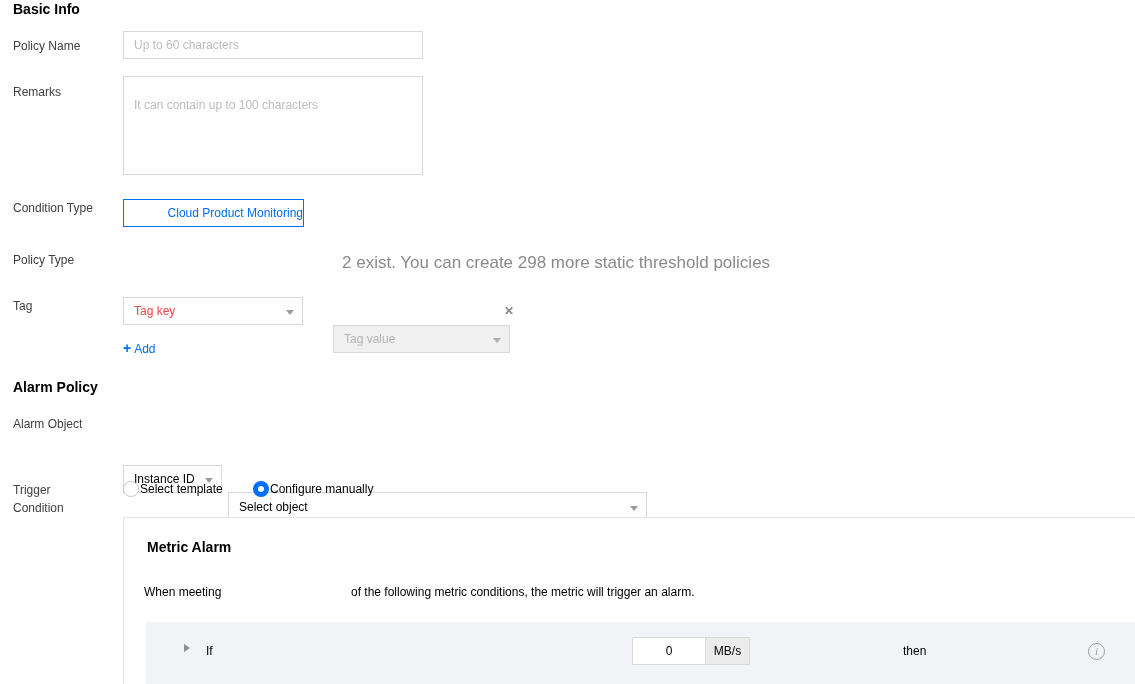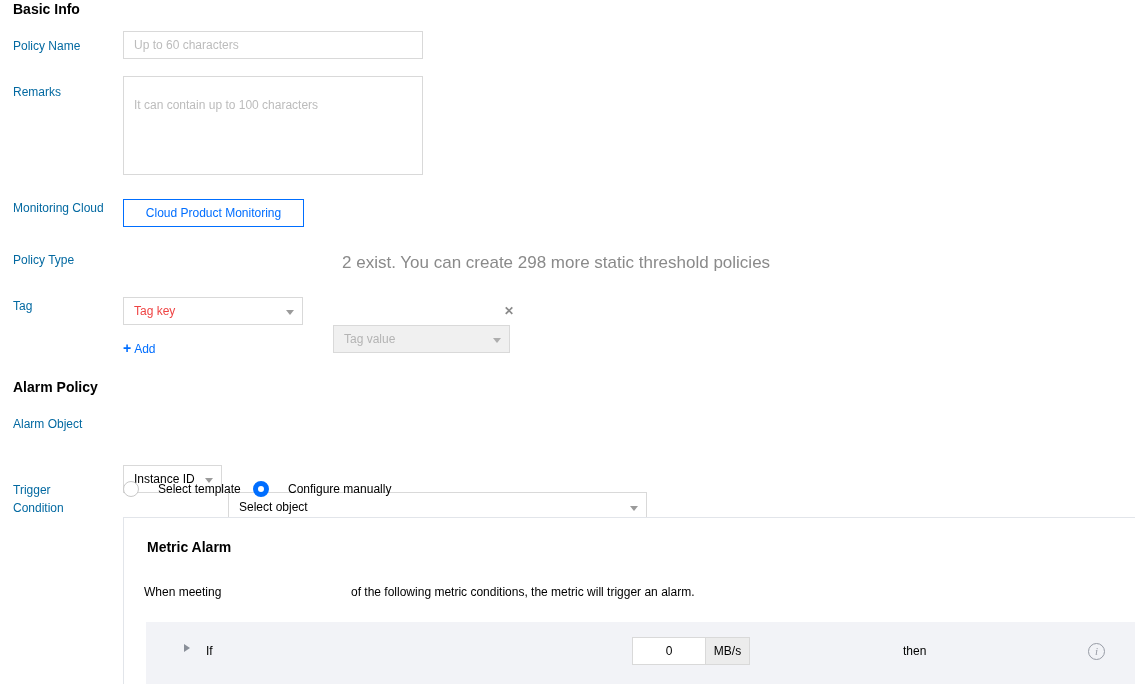--- a/index.html
+++ b/index.html
@@ -2,47 +2,47 @@
 <html><head>
 <meta charset="utf-8">
 <style>
   * { margin:0; padding:0; box-sizing:border-box; }
   html,body { background:#fff; }
   body { font-family:"Liberation Sans", sans-serif; font-size:12px; color:#000; }
   #canvas { position:relative; width:1135px; height:684px; overflow:hidden; background:#fff; }
 
   .abs { position:absolute; }
   .h1 { font-size:14px; font-weight:bold; color:#000; }
-  .lbl { font-size:12px; color:#0369a1; line-height:14px; }
+  .lbl { font-size:12px; color:#404040; line-height:14px; }
   .note { font-size:17px; color:#8a8a8a; }
   .txt { font-size:12px; color:#000; }
 
   input, textarea { font-family:"Liberation Sans", sans-serif; font-size:12px; color:#000;
     border:1px solid #d9d9d9; background:#fff; outline:none; }
   input::placeholder, textarea::placeholder { color:#bcbcbc; }
   textarea { resize:none; padding:21px 10px; }
   .field-input { padding:0 10px; }
 
   .sel { position:relative; height:28px; line-height:26px; background:#fff;
     border:1px solid #d9d9d9; padding:0 22px 0 10px; font-size:12px; color:#000;
     white-space:nowrap; overflow:hidden; cursor:pointer; }
   .sel.disabled { background:#f0f0f0; }
   .sel .caret { position:absolute; right:8px; top:12px; width:0; height:0;
     border-left:4px solid transparent; border-right:4px solid transparent;
     border-top:5px solid #9b9b9b; }
   .sel.disabled .caret { border-top-color:#aeaeae; }
 
-  .btn-outline { height:28px; line-height:26px; text-align:center; background:#fff;
+  .btn-outline { height:28px; line-height:26px; text-align:right; background:#fff;
     border:1px solid #006eff; color:#006eff; font-size:12px; cursor:pointer; }
 
   .radio { position:absolute; display:flex; align-items:center; cursor:pointer; }
   .radio-circle { width:16px; height:16px; border-radius:50%; background:#fff;
     border:1px solid #c8c8c8; }
   .radio-circle.on { border:5px solid #006eff; }
-  .radio-label { margin-left:19px; font-size:12px; color:#000; }
+  .radio-label { margin-left:1px; font-size:12px; color:#000; }
 
   .panel { border:1px solid #e2e5ea; background:#fff; }
   .cond-row-bg { background:#f2f3f7; }
 
   .input-group { display:flex; height:28px; border:1px solid #d9d9d9; background:#fff; }
   .input-group input { border:none; width:72px; text-align:center; height:26px; }
   .input-group .addon { width:44px; background:#ececec; border-left:1px solid #d9d9d9;
     text-align:center; line-height:26px; font-size:12px; color:#000; }
 
   .tri-right { width:0; height:0; border-top:4px solid transparent;
@@ -62,21 +62,21 @@
 <div id="canvas">
 
   <div class="abs h1" style="left:13px; top:1px;">Basic Info</div>
 
   <div class="abs lbl" style="left:13px; top:39px;">Policy Name</div>
   <input class="abs field-input" style="left: 123px; top: 31px; width: 300px; height: 28px;" placeholder="Up to 60 characters">
 
   <div class="abs lbl" style="left:13px; top:85px;">Remarks</div>
   <textarea class="abs" style="left: 123px; top: 76px; width: 300px; height: 99px;" placeholder="It can contain up to 100 characters"></textarea>
 
-  <div class="abs lbl" style="left:13px; top:201px;">Monitoring Cloud</div>
+  <div class="abs lbl" style="left:13px; top:201px;">Condition Type</div>
   <div class="abs btn-outline" style="left:123px; top:199px; width:181px;">Cloud Product Monitoring</div>
 
   <div class="abs lbl" style="left:13px; top:253px;">Policy Type</div>
   <div class="abs note" style="left:342px; top:253px;">2 exist. You can create 298 more static threshold policies</div>
 
   <div class="abs lbl" style="left:13px; top:299px;">Tag</div>
   <div class="abs sel" style="left:123px; top:297px; width:180px; color:#ef4444;">
     <span>Tag key</span>
     <span class="caret"></span>
   </div>

